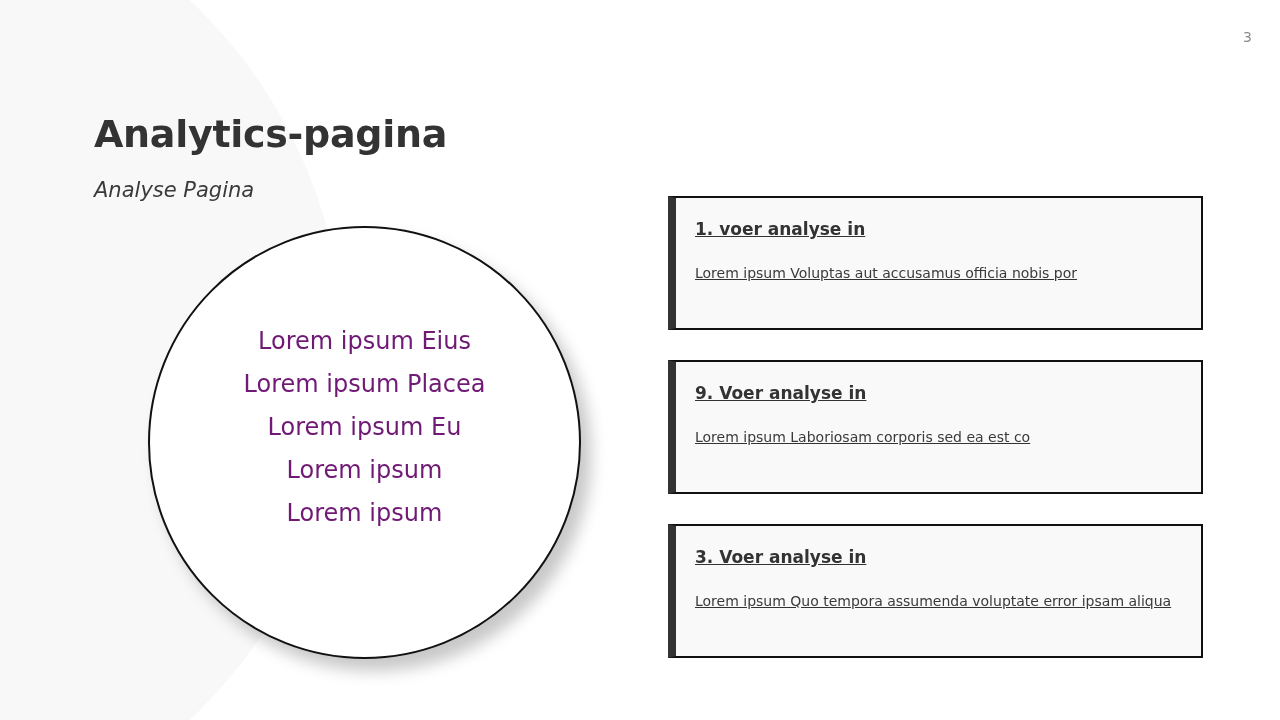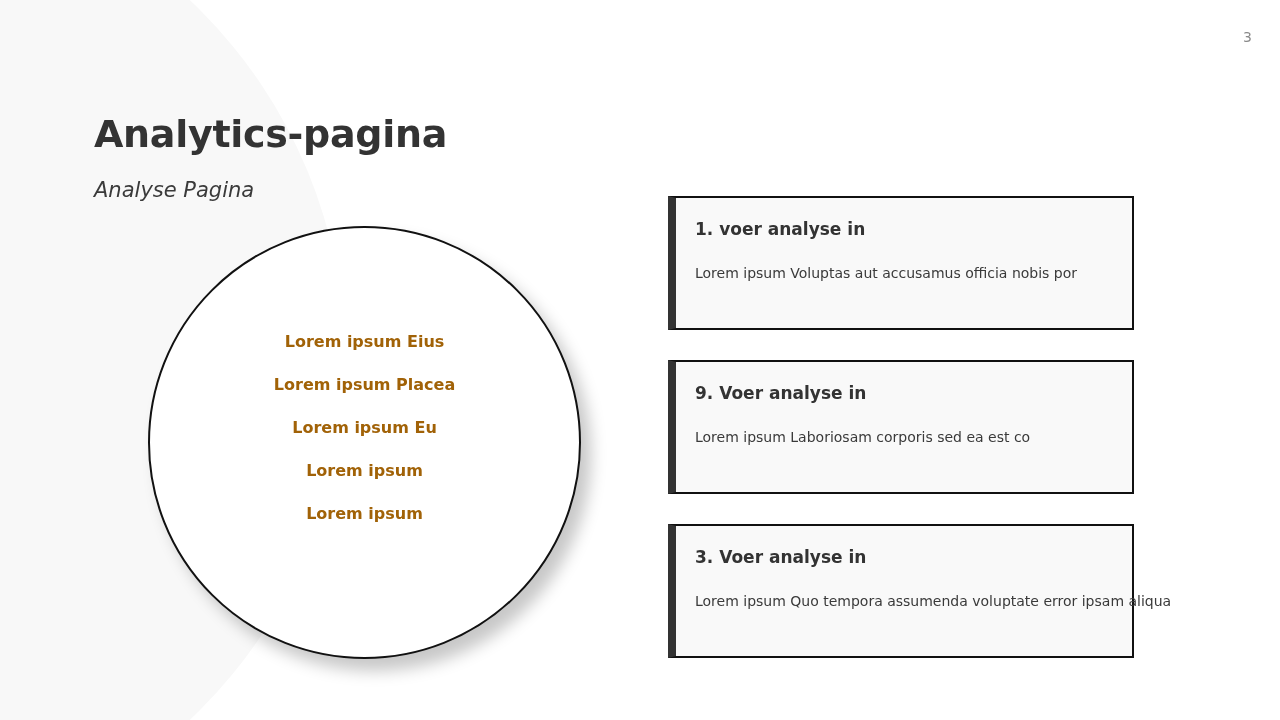--- a/index.html
+++ b/index.html
@@ -54,36 +54,37 @@
     justify-content: center;
   }
   .focus-lines {
     display: flex;
     flex-direction: column;
     align-items: center;
     margin-top: -30px;
   }
   .focus-line {
     font-family: "DejaVu Sans", sans-serif;
-    font-size: 16px;
-    font-weight: 700;
-    color: #a16207;
+    font-size: 24px;
+    font-weight: 400;
+    color: #701a75;
     line-height: 43px;
     white-space: nowrap;
   }
 
   .card {
     position: absolute;
     left: 668px;
-    width: 466px;
+    width: 535px;
     height: 134px;
     background: #f9f9f9;
     border: 2px solid #111111;
     border-left: 8px solid #333333;
     padding: 19px 20px 0 19px;
+    text-decoration: underline;
   }
   .card-title {
     font-family: "DejaVu Sans", sans-serif;
     font-size: 17px;
     font-weight: 700;
     color: #333333;
     line-height: 24px;
     margin-bottom: 21px;
   }
   .card-body {

